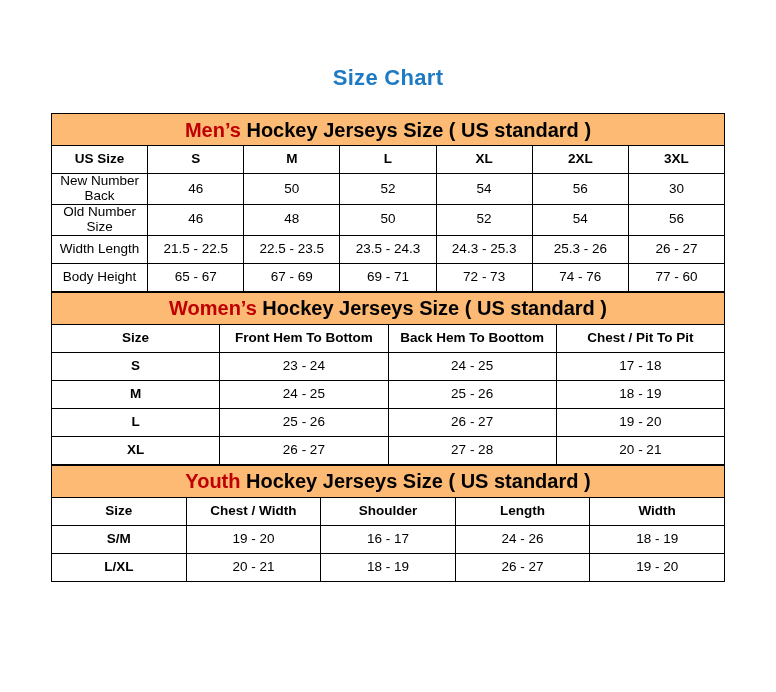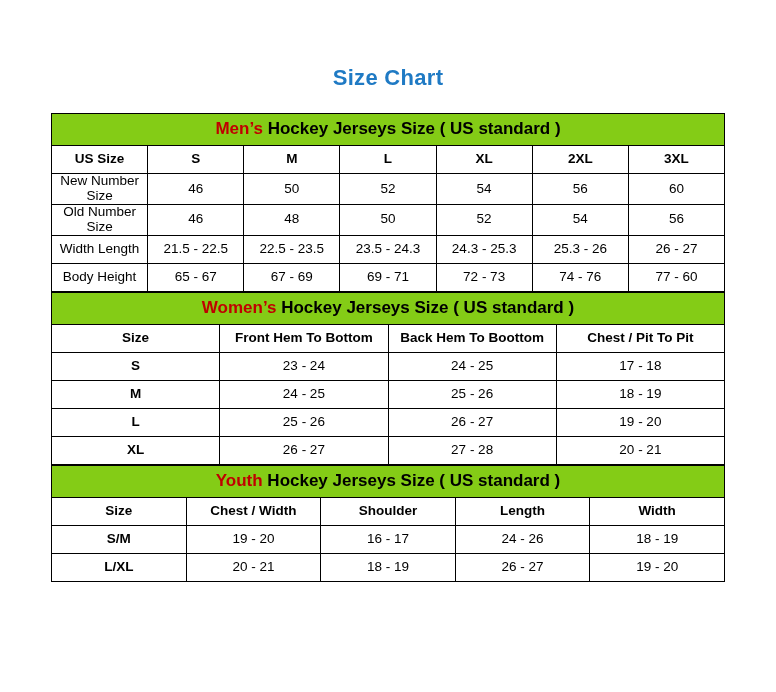--- a/index.html
+++ b/index.html
@@ -42,22 +42,22 @@
     border: 1px solid #000000;
     text-align: center;
     vertical-align: middle;
     font-size: 13.5px;
     font-weight: normal;
     padding: 0;
     height: 27px;
     line-height: 1.1;
   }
   .section-head td {
-    background: #84cc16;
-    font-size: 17px;
+    background: #fdba74;
+    font-size: 20px;
     font-weight: bold;
     height: 31px;
   }
   .section-head .accent-men { color: #c00000; }
   .section-head .accent-women { color: #c00000; }
   .section-head .accent-youth { color: #c00000; }
   .section-head .rest { color: #000000; }
   .colhead td {
     font-weight: bold;
     margin-top: 12px;
@@ -88,27 +88,27 @@
         <tr class="colhead">
           <td style="width:152px">US Size</td>
           <td>S</td>
           <td>M</td>
           <td>L</td>
           <td>XL</td>
           <td>2XL</td>
           <td>3XL</td>
         </tr>
         <tr>
-          <td class="rowlabel">New Number Size</td>
+          <td class="rowlabel">New Number Back</td>
           <td>46</td>
           <td>50</td>
           <td>52</td>
           <td>54</td>
           <td>56</td>
-          <td>60</td>
+          <td>30</td>
         </tr>
         <tr>
           <td class="rowlabel">Old Number Size</td>
           <td>46</td>
           <td>48</td>
           <td>50</td>
           <td>52</td>
           <td>54</td>
           <td>56</td>
         </tr>

